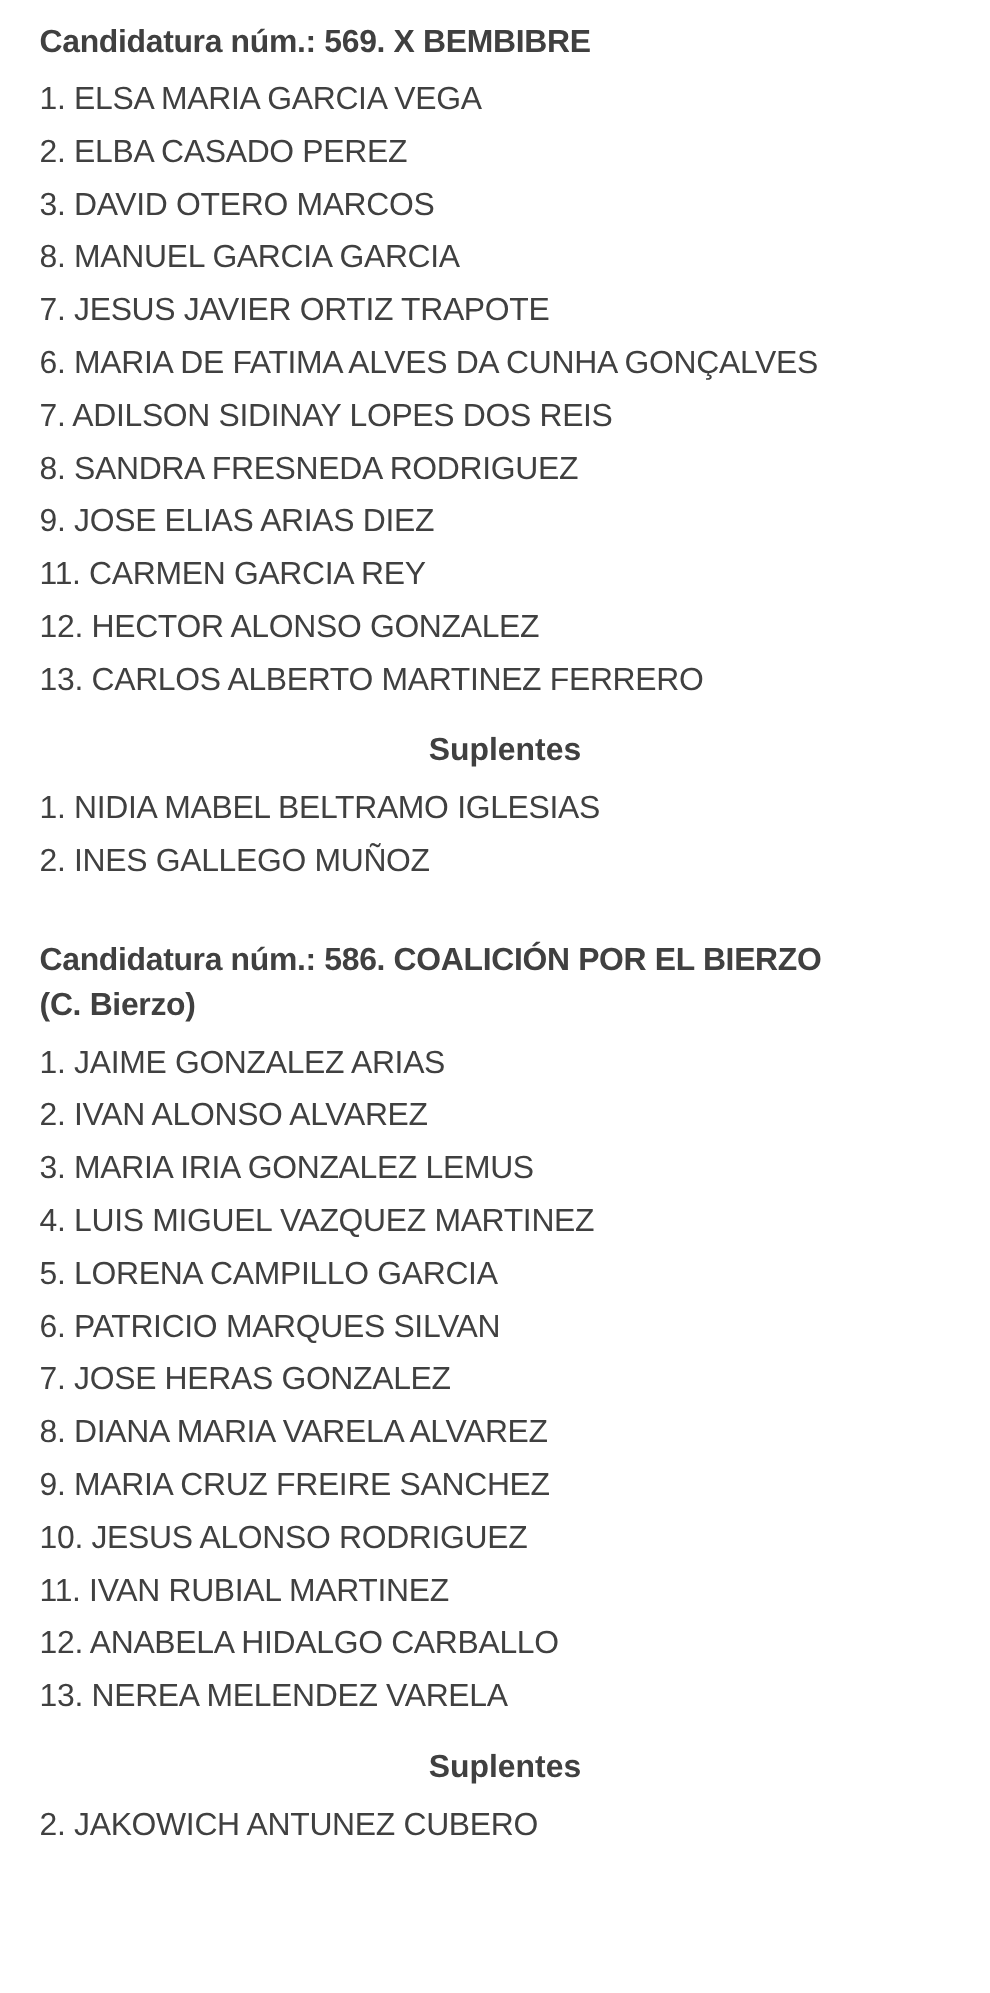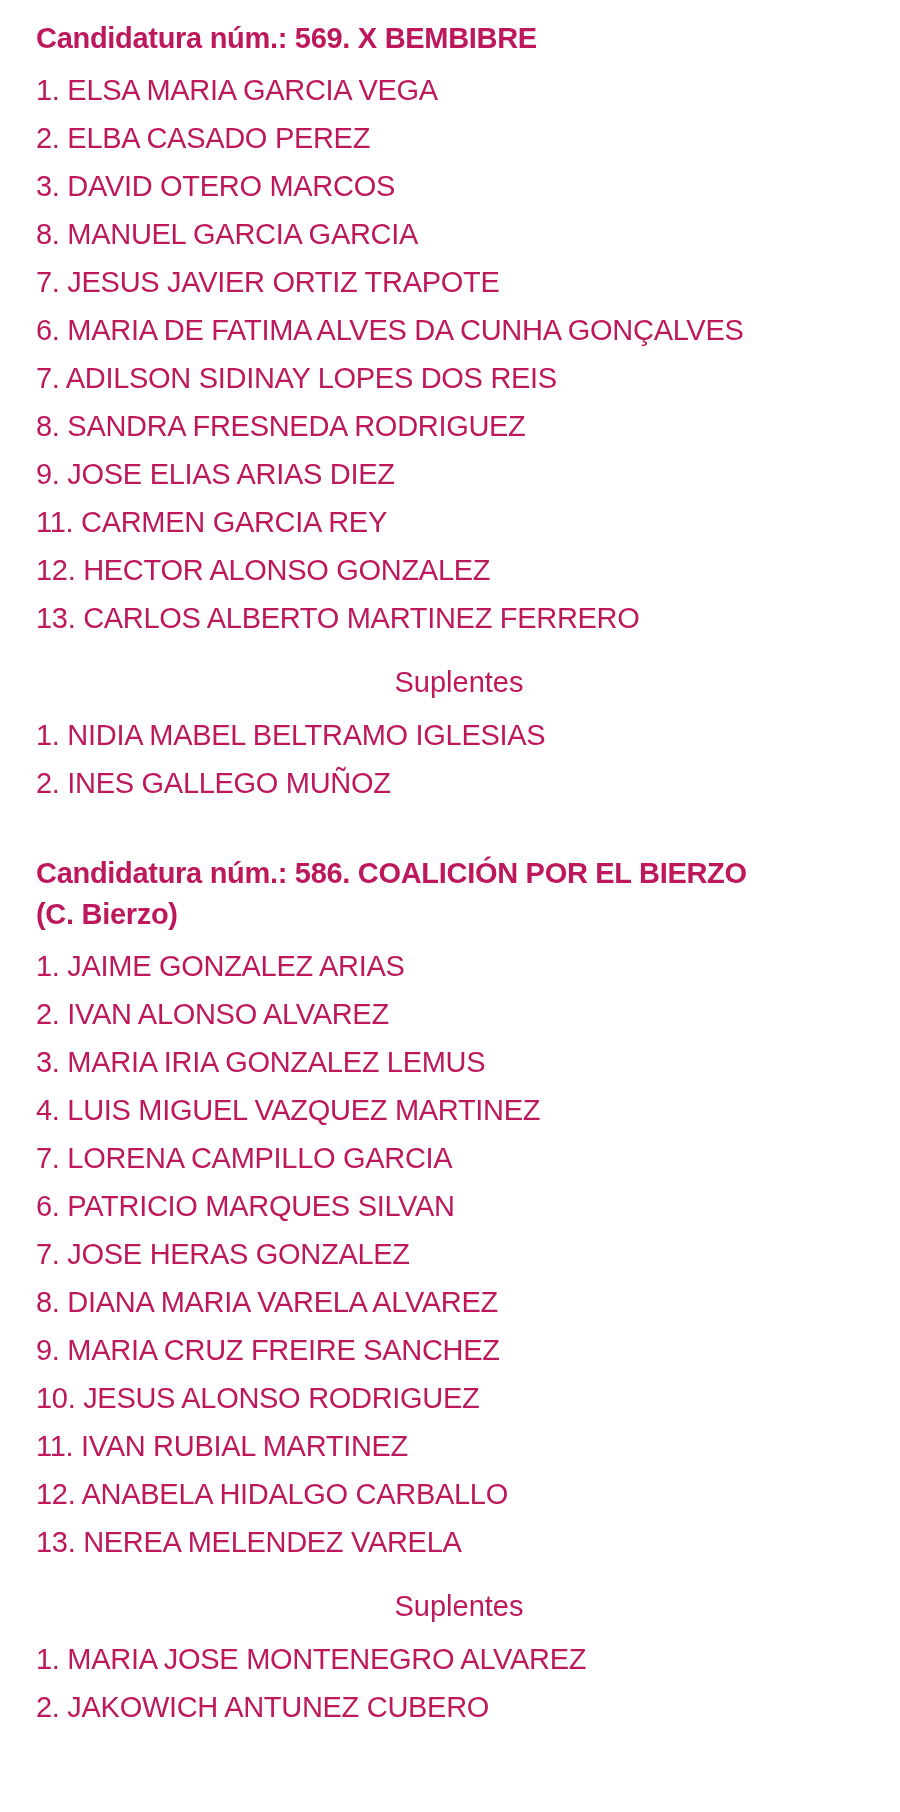--- a/index.html
+++ b/index.html
@@ -8,21 +8,21 @@
     background: #ffffff;
   }
   .page {
     position: relative;
     width: 900px;
     height: 1812px;
     box-sizing: border-box;
     background: #ffffff;
     padding: 18px 18px 40px 36px;
     font-family: "Liberation Sans", sans-serif;
-    color: #be185d;
+    color: #404040;
     overflow: hidden;
   }
   .section { margin: 0; }
   .section + .section { margin-top: 46px; }
   .heading {
     font-size: 29px;
     font-weight: 700;
     line-height: 41px;
     letter-spacing: -0.3px;
     margin: 0 0 7px 0;
@@ -33,21 +33,21 @@
   }
   .line {
     font-size: 29px;
     font-weight: 400;
     line-height: 48px;
     letter-spacing: -0.3px;
     white-space: nowrap;
   }
   .suplentes {
     font-size: 29px;
-    font-weight: 400;
+    font-weight: 700;
     line-height: 48px;
     text-align: center;
     margin: 16px 0 5px 0;
   }
 </style>
 </head>
 <body>
 
 <div class="page">
 
@@ -79,30 +79,29 @@
   <section class="section">
     <h2 class="heading">
       <span class="hline">Candidatura núm.: 586. COALICIÓN POR EL BIERZO</span>
       <span class="hline">(C. Bierzo)</span>
     </h2>
     <div>
       <div class="line">1. JAIME GONZALEZ ARIAS</div>
       <div class="line">2. IVAN ALONSO ALVAREZ</div>
       <div class="line">3. MARIA IRIA GONZALEZ LEMUS</div>
       <div class="line">4. LUIS MIGUEL VAZQUEZ MARTINEZ</div>
-      <div class="line">7. LORENA CAMPILLO GARCIA</div>
+      <div class="line">5. LORENA CAMPILLO GARCIA</div>
       <div class="line">6. PATRICIO MARQUES SILVAN</div>
       <div class="line">7. JOSE HERAS GONZALEZ</div>
       <div class="line">8. DIANA MARIA VARELA ALVAREZ</div>
       <div class="line">9. MARIA CRUZ FREIRE SANCHEZ</div>
       <div class="line">10. JESUS ALONSO RODRIGUEZ</div>
       <div class="line">11. IVAN RUBIAL MARTINEZ</div>
       <div class="line">12. ANABELA HIDALGO CARBALLO</div>
       <div class="line">13. NEREA MELENDEZ VARELA</div>
     </div>
     <div class="suplentes">Suplentes</div>
     <div>
-      <div class="line">1. MARIA JOSE MONTENEGRO ALVAREZ</div>
       <div class="line">2. JAKOWICH ANTUNEZ CUBERO</div>
     </div>
   </section>
 
 </div>
 
 </body></html>

